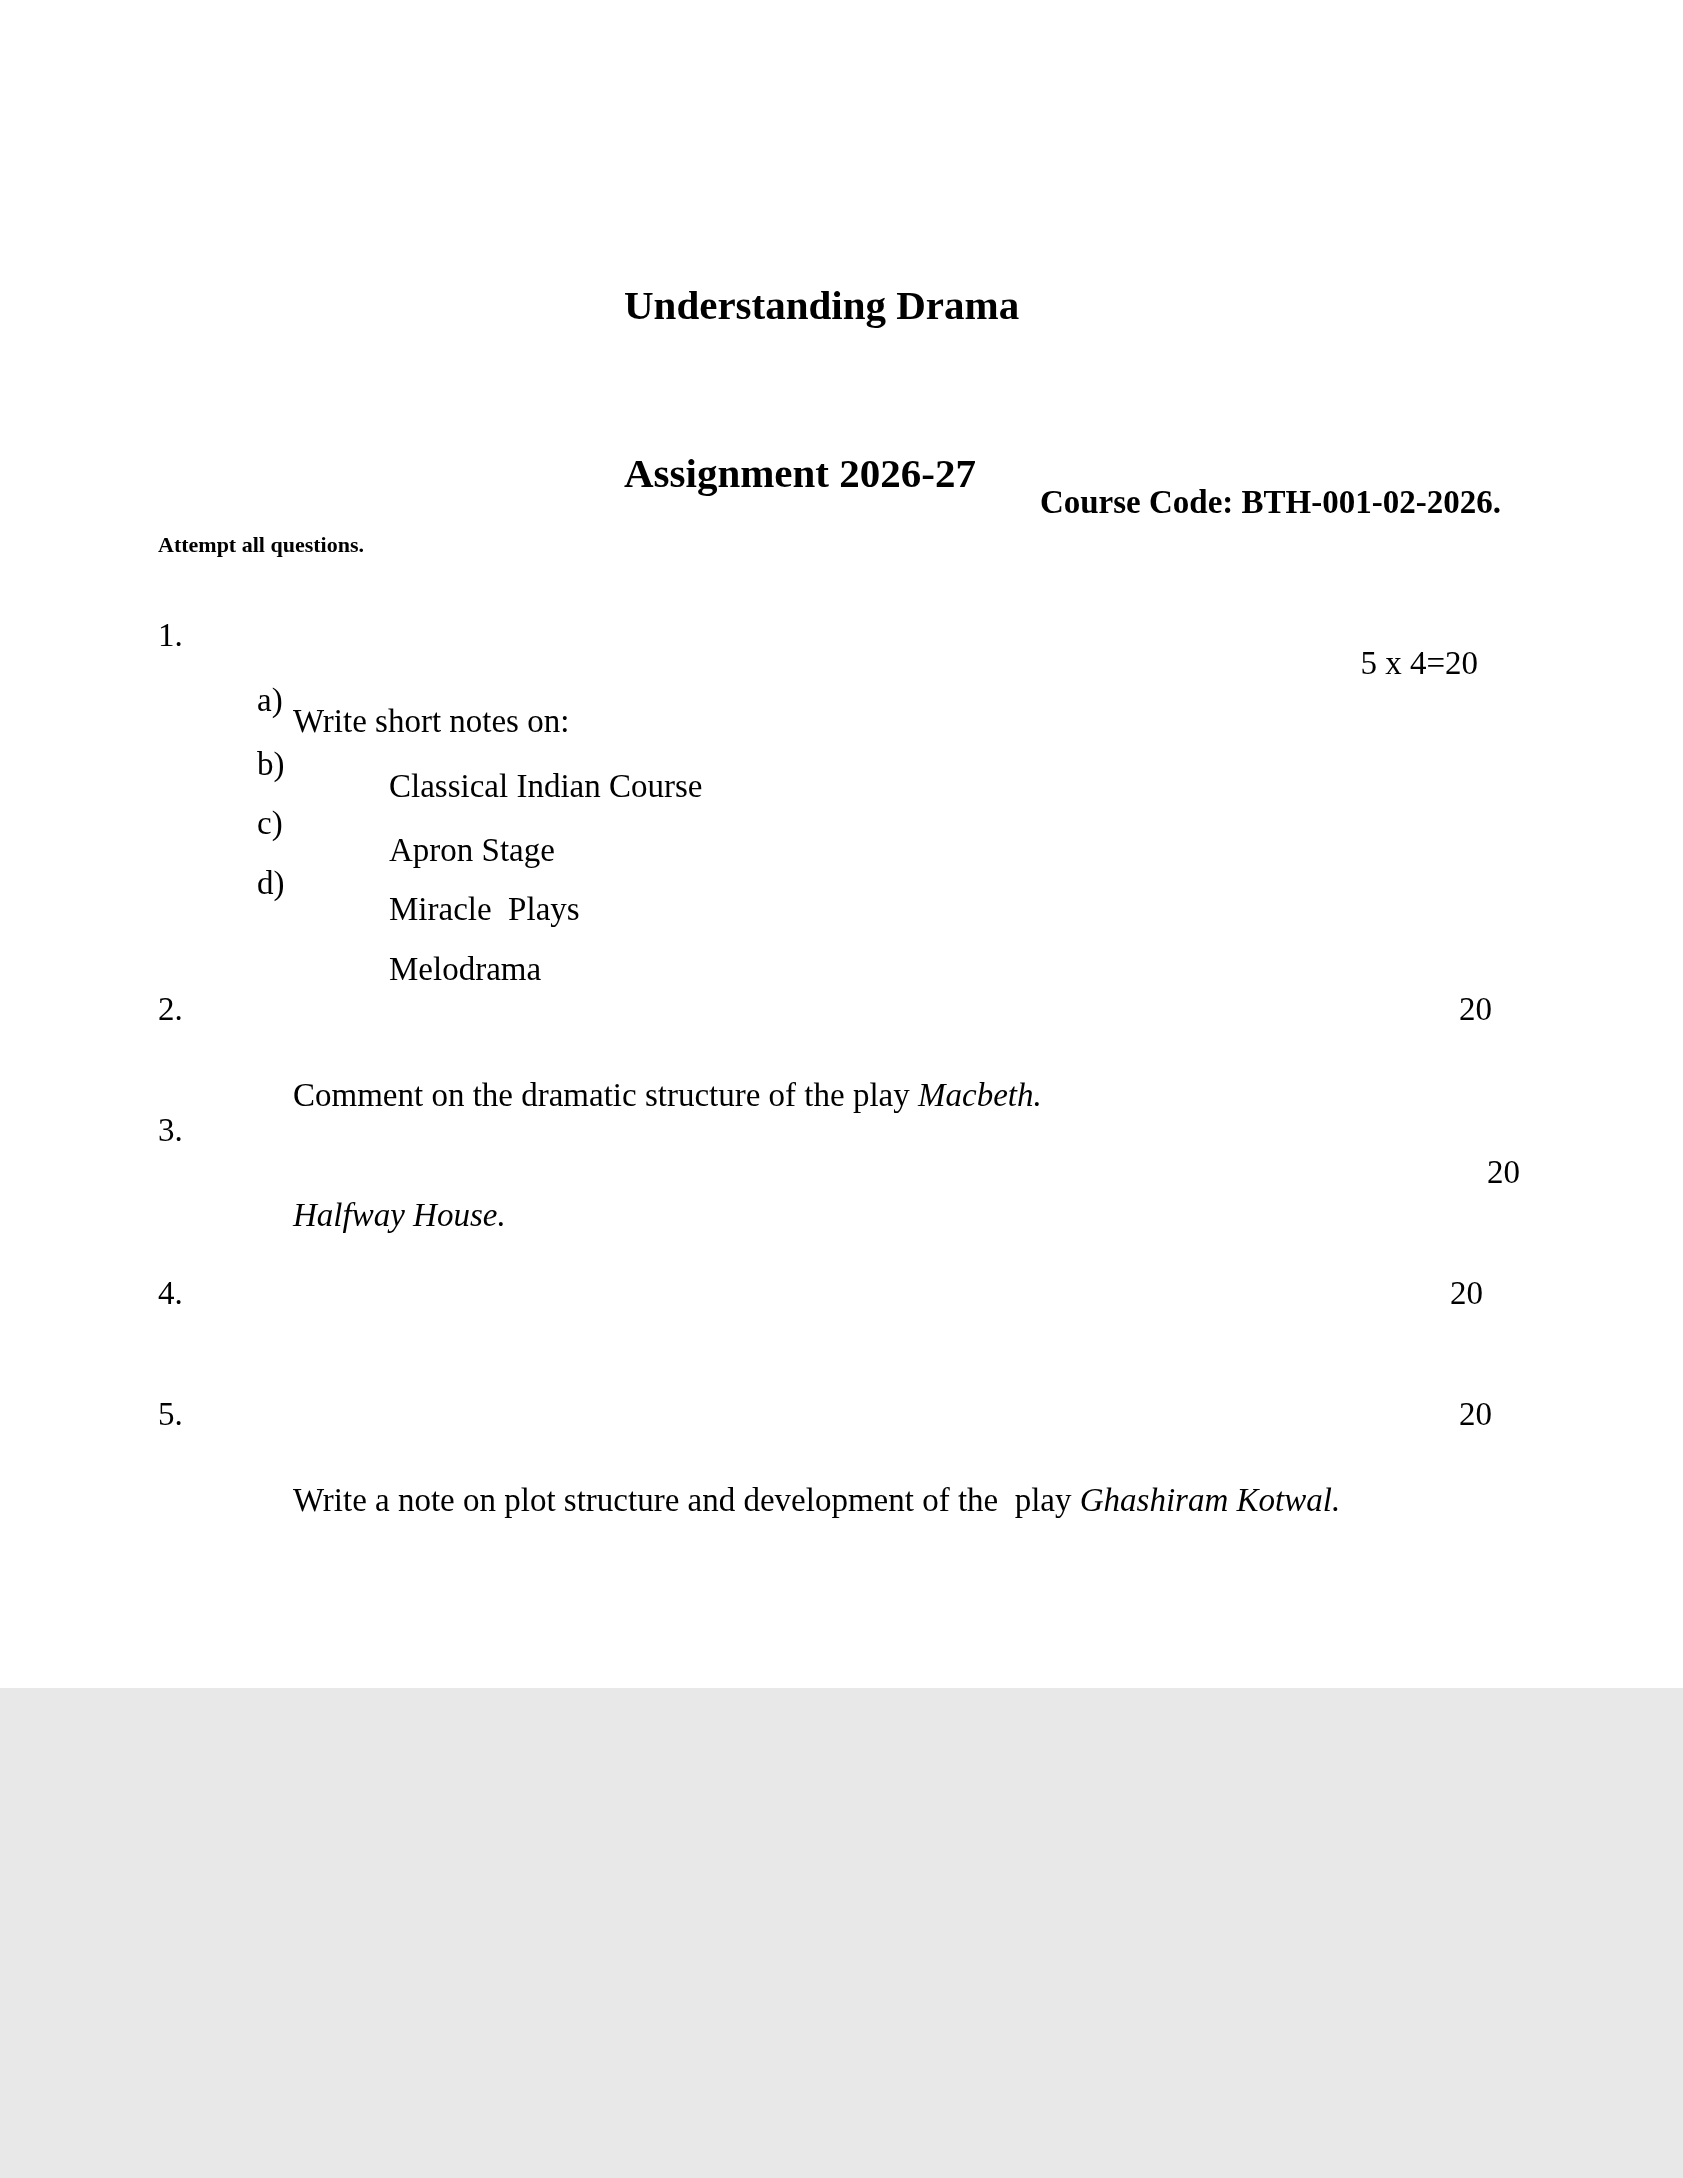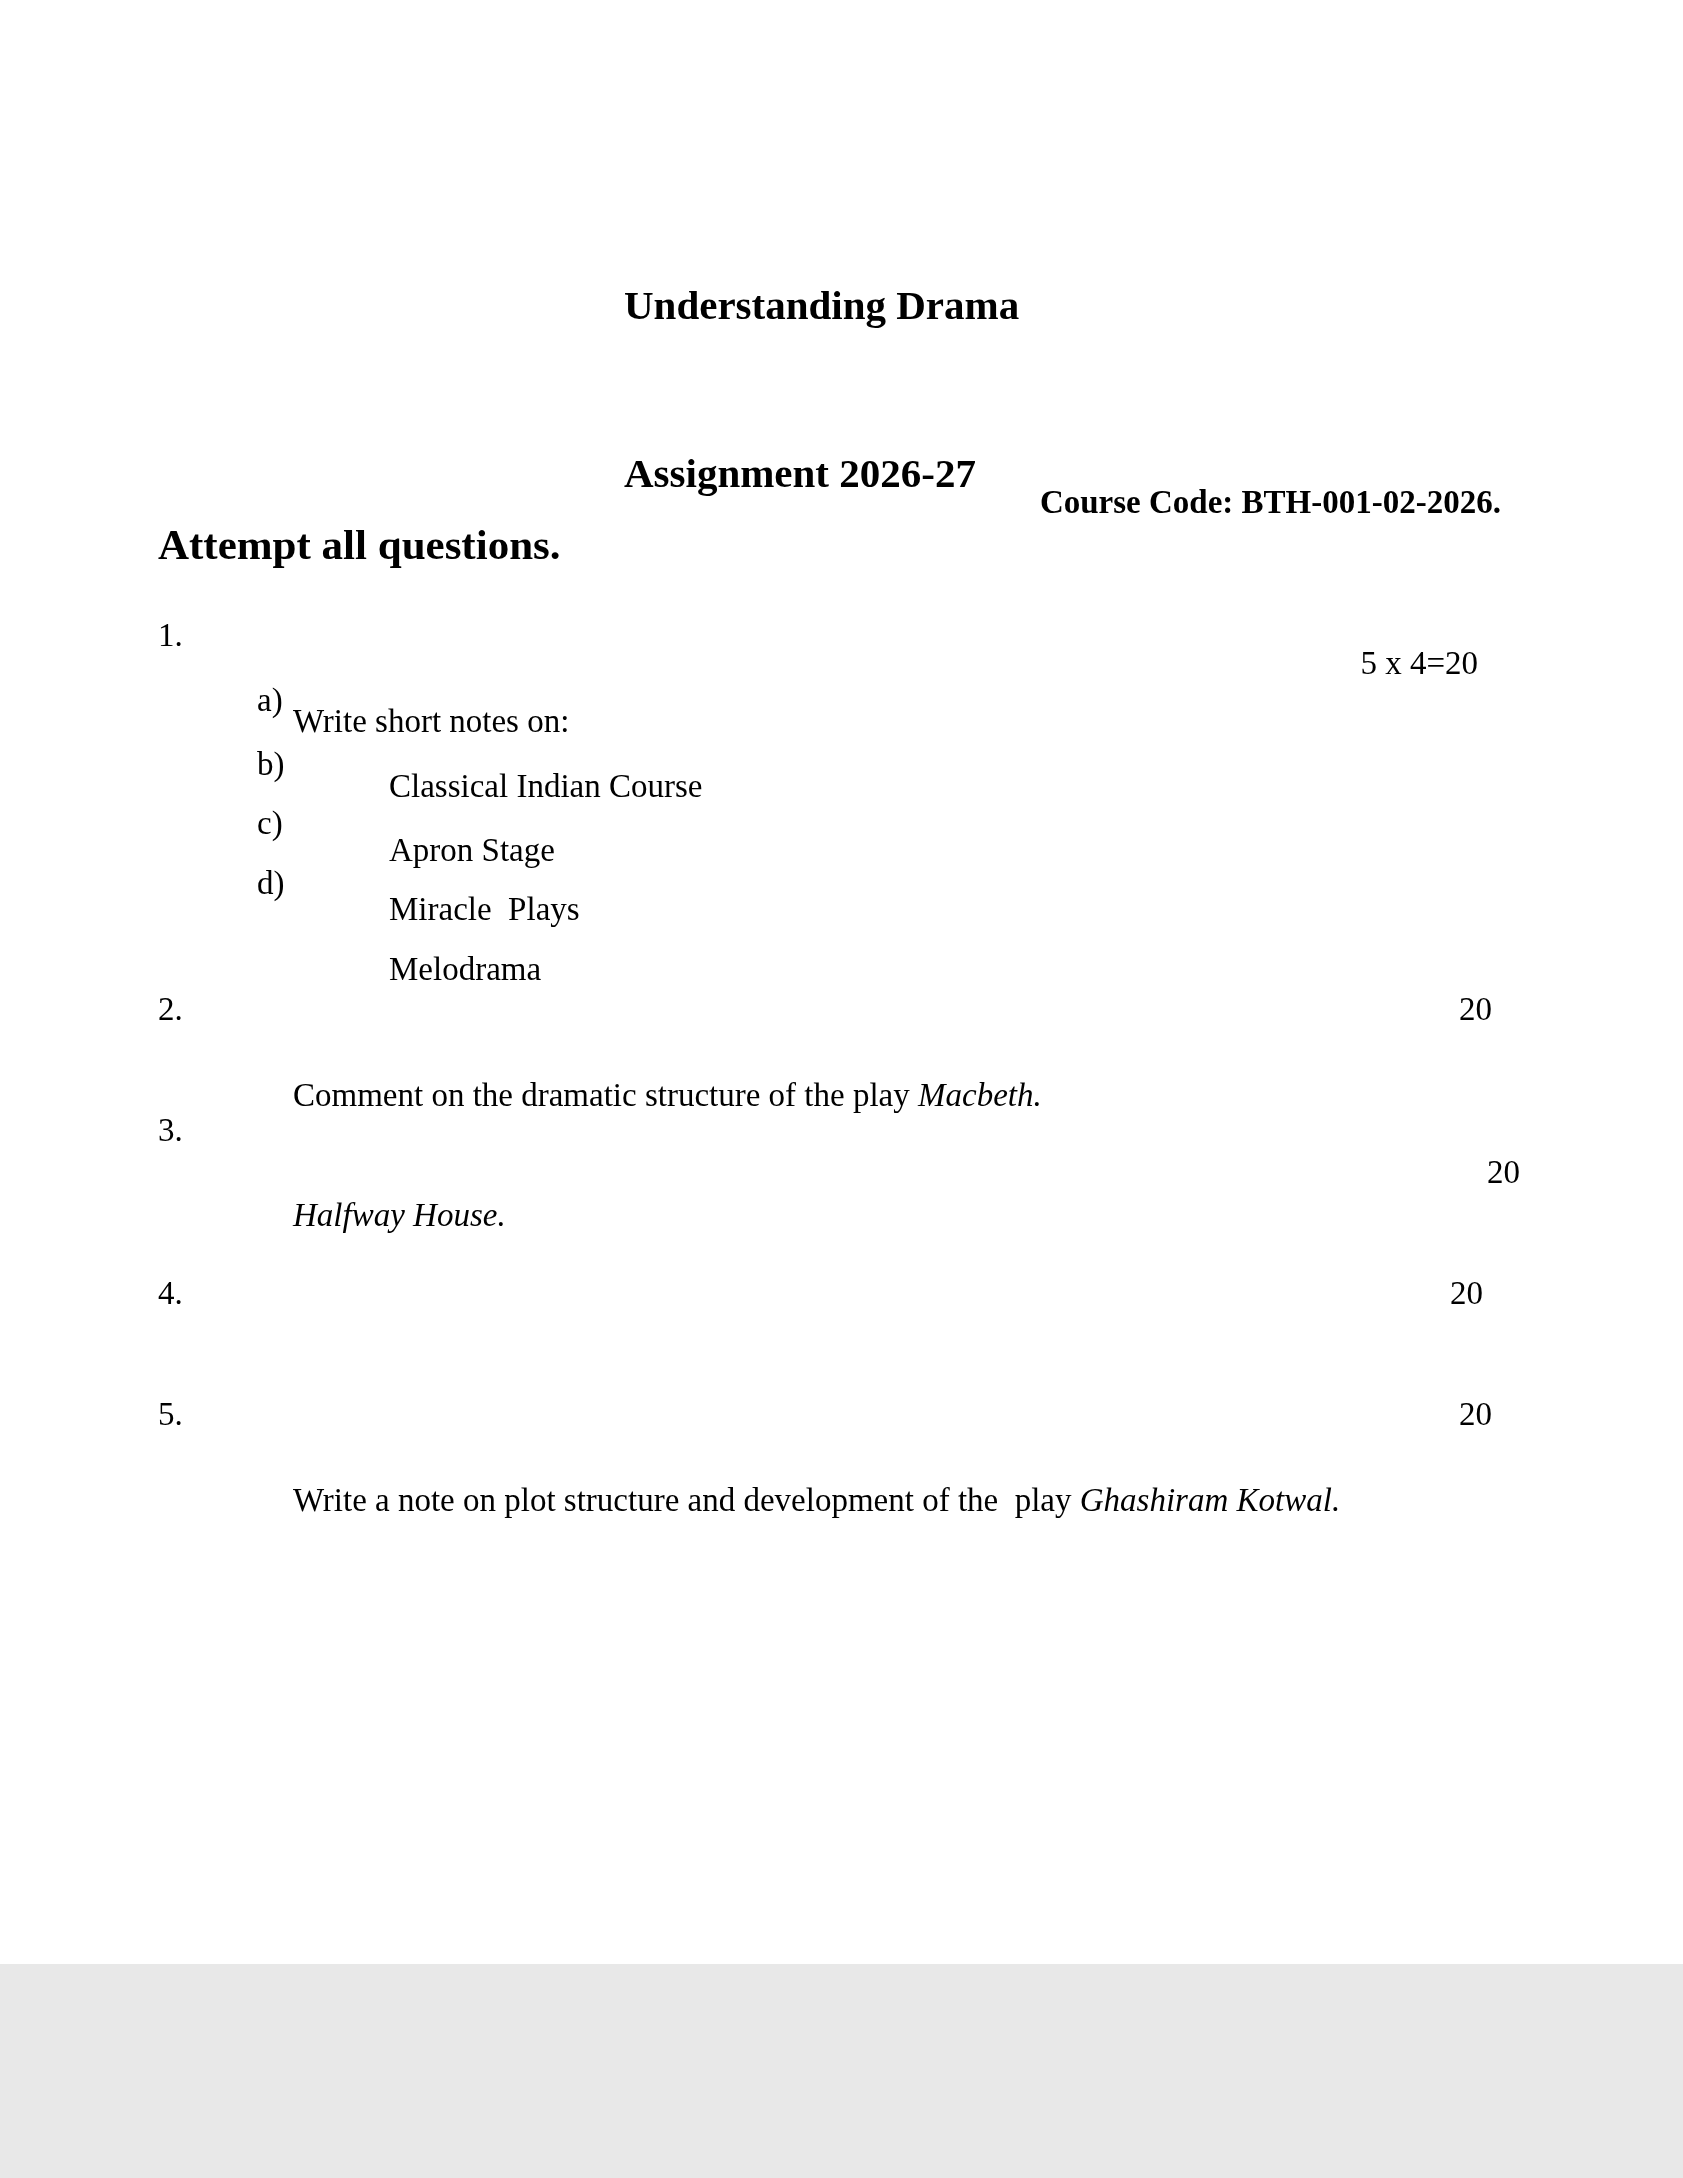--- a/index.html
+++ b/index.html
@@ -3,21 +3,21 @@
 <meta charset="utf-8">
 <style>
   html, body {
     margin: 0;
     padding: 0;
     background: #e8e8e8;
   }
   .page {
     position: relative;
     width: 1683px;
-    height: 1964px;
+    height: 1688px;
     background: #ffffff;
     font-family: "Liberation Serif", serif;
     color: #000000;
     overflow: hidden;
   }
   .title-block {
     position: absolute;
     left: 624px;
     top: 165px;
     font-size: 41px;
@@ -31,21 +31,21 @@
     top: 377px;
     font-size: 33px;
     font-weight: 700;
     line-height: 50px;
     white-space: pre-wrap;
   }
   .instruction {
     position: absolute;
     left: 158px;
     top: 523px;
-    font-size: 43px;
+    font-size: 22px;
     font-weight: 700;
     line-height: 43px;
     white-space: pre-wrap;
   }
   .qline {
     position: absolute;
     left: 158px;
     padding-left: 102px;
     right: 149px;
     font-size: 33px;

